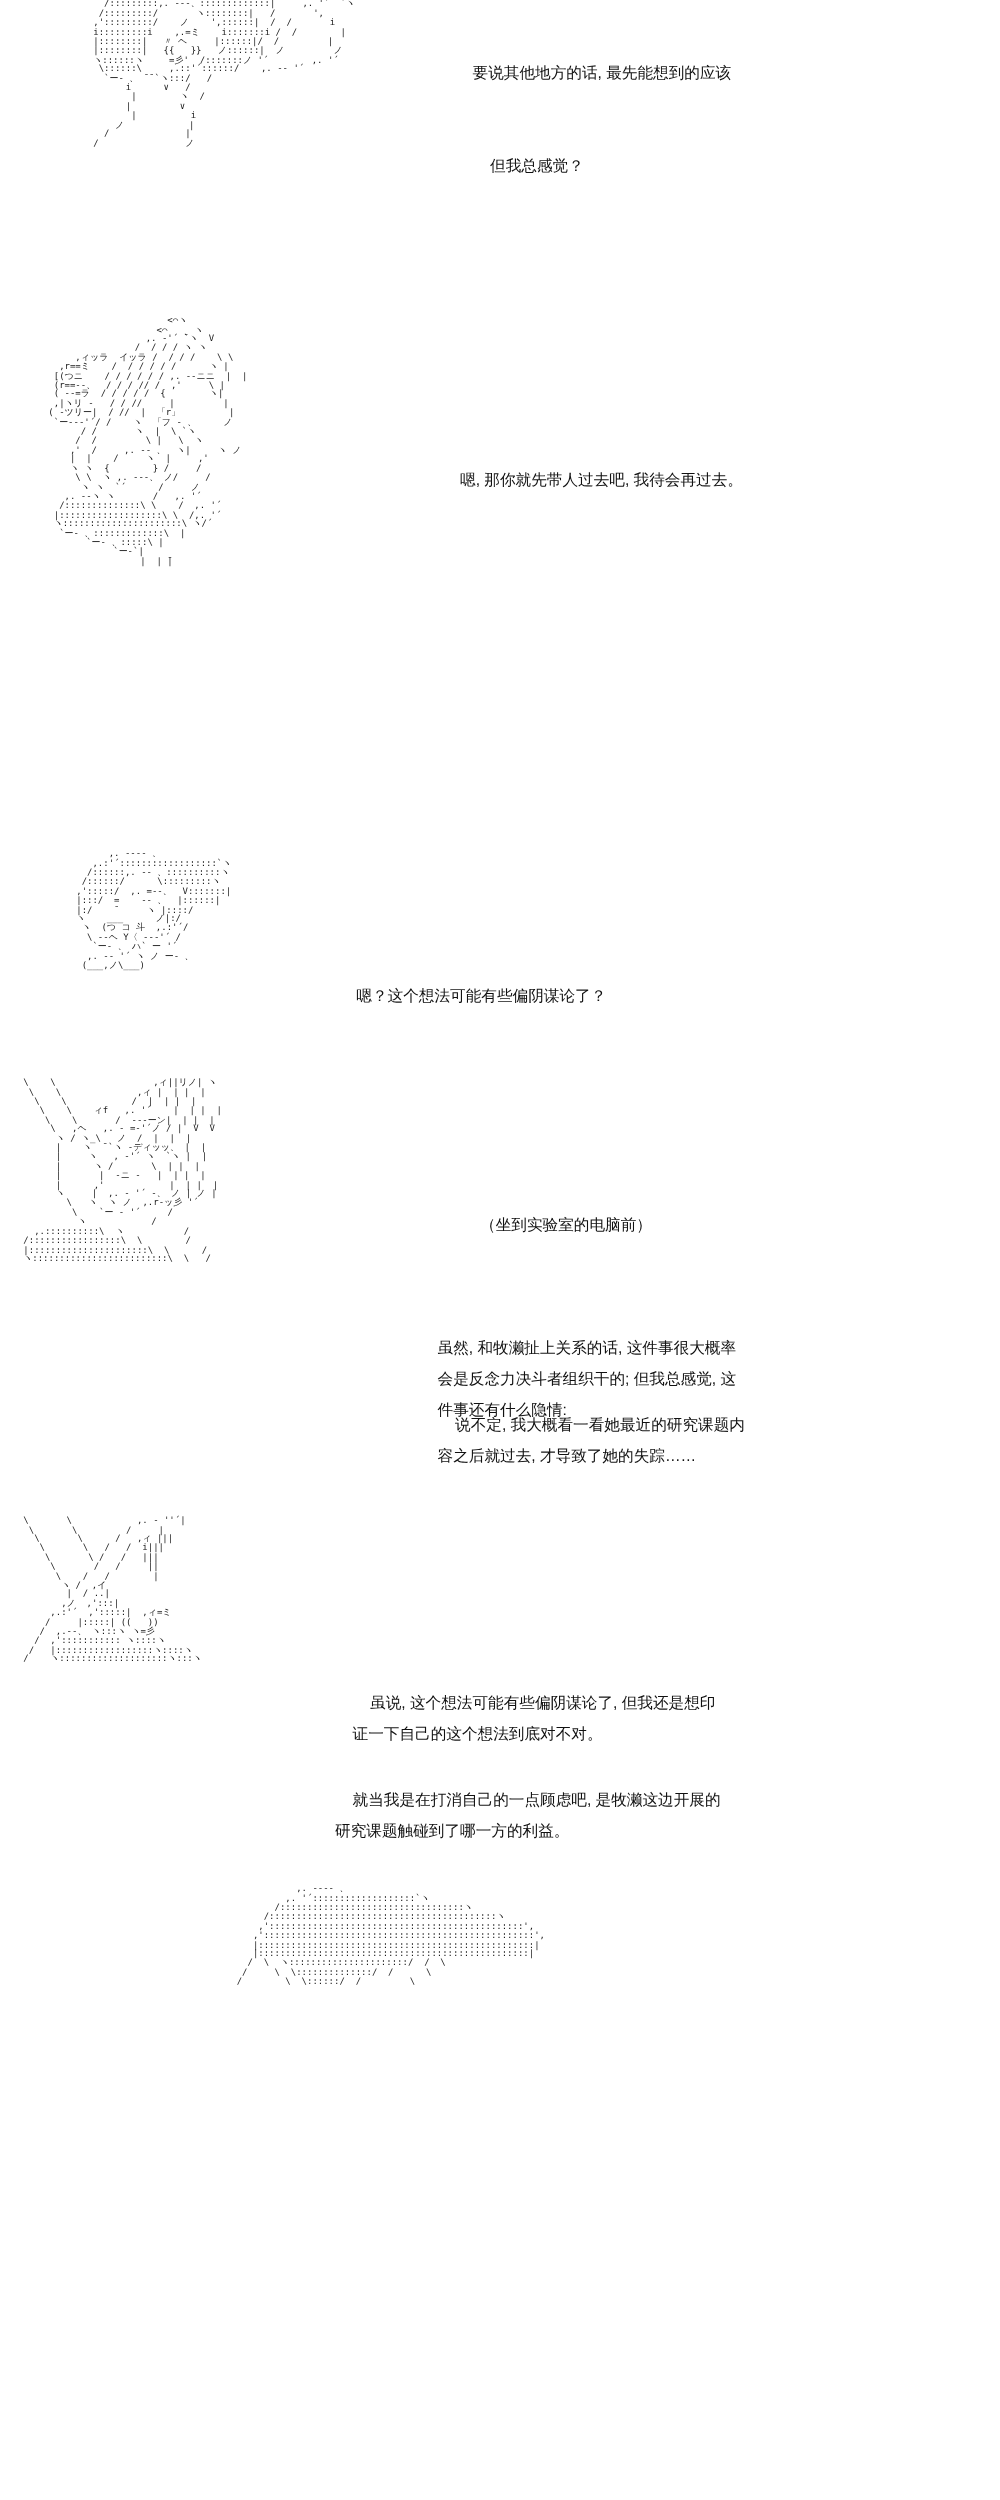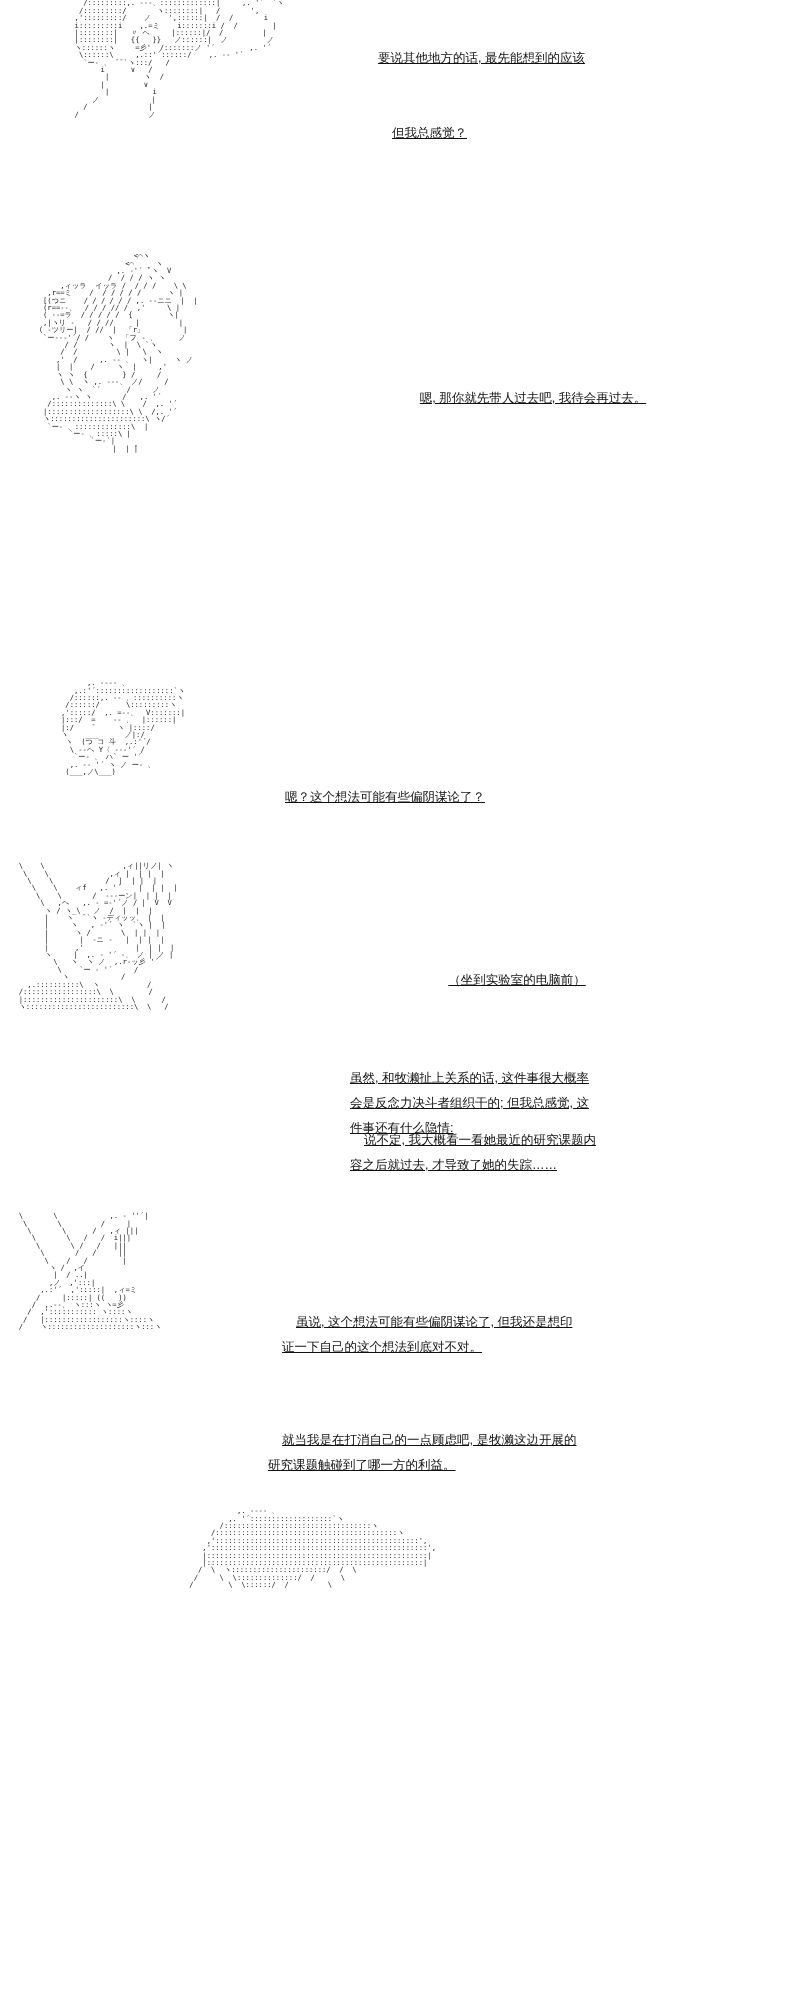--- a/index.html
+++ b/index.html
@@ -35,21 +35,20 @@
   .dialog {
     position: absolute;
     font-family: "Liberation Sans", sans-serif;
     font-size: 12.5px;
     line-height: 25px;
     color: #111111;
     white-space: pre-wrap;
   }
   .dialog p {
     margin: 0;
-    text-decoration: underline;
   }
   .indent {
     text-indent: 14px;
   }
 </style>
 </head>
 <body>
 
 <div class="page">
 
@@ -100,21 +99,21 @@
        \ \  ヽ ,. -‐-、 ノ/     /
         ヽ ヽ  `´      /     ノ
      ,. -‐ヽ ヽ       /   ,. '´
     /::::::::::::::\ \    /  ,. '´
    |:::::::::::::::::::\ \  /,. '´
    ヽ::::::::::::::::::::::\ ヽ/´
     `ー- 、:::::::::::::\  |
          `ー- 、:::::\ |
               `ー-`|
                    |  | ̄|</pre>
-    <div class="dialog" style="left:368px; top:336px; width:330px;text-align:center;">
+    <div class="dialog" style="left:368px; top:322px; width:330px;">
       <p>嗯, 那你就先带人过去吧, 我待会再过去。</p>
     </div>
   </div>
 
   <div class="scene">
     <pre class="aa" style="left:48px; top:672px;">         ,. -‐-- 、
       ,.:'´::::::::::::::::::`ヽ
      /::::::,. -‐ 、::::::::::ヽ
     /::::::/      \:::::::::ヽ
    ,':::::/  ,. =‐-、  V:::::::|
@@ -145,21 +144,21 @@
         |       |  ‐ニ ‐   |  | |  |
         |      ,'            |  | |  |
         ヽ     |  ,. ‐ '´ ‐、 ノ | ノ |
           \   ヽ  ヽ ノ  ,.r‐ッ彡 '´
            \    `ー - '´     /
             ヽ            /
     ,.::::::::::\  ヽ           /
   /:::::::::::::::::\  \        /
   |::::::::::::::::::::::\  \      /
   ヽ:::::::::::::::::::::::::\  \   /</pre>
-    <div class="dialog" style="left:402px; top:918px; width:230px;text-align:center;">
+    <div class="dialog" style="left:384px; top:918px; width:230px;">
       <p>（坐到实验室的电脑前）</p>
     </div>
     <div class="dialog" style="left:350px; top:1016px; width:250px;">
       <p>虽然, 和牧濑扯上关系的话, 这件事很大概率会是反念力决斗者组织干的; 但我总感觉, 这件事还有什么隐情:</p>
     </div>
     <div class="dialog" style="left:350px; top:1078px; width:250px;">
       <p class="indent">说不定, 我大概看一看她最近的研究课题内容之后就过去, 才导致了她的失踪……</p>
     </div>
   </div>
 
@@ -173,21 +172,21 @@
         \    /   /        |
          ヽ /  ,イ
           |  / ..|
          ,ノ  ,':::|
        ,.:'´  ,':::::|  ,ィ=ミ
       /     |:::::| ((   ))
      /  ,.--、 ヽ:::ヽ ヽ=彡
     /  ,'::::::::::: ヽ::::ヽ
    /   |::::::::::::::::::ヽ::::ヽ
   /    ヽ::::::::::::::::::::ヽ:::ヽ</pre>
-    <div class="dialog" style="left:282px; top:1260px; width:300px;">
+    <div class="dialog" style="left:282px; top:1300px; width:300px;">
       <p class="indent">虽说, 这个想法可能有些偏阴谋论了, 但我还是想印证一下自己的这个想法到底对不对。</p>
     </div>
     <div class="dialog" style="left:268px; top:1378px; width:310px;">
       <p class="indent">就当我是在打消自己的一点顾虑吧, 是牧濑这边开展的研究课题触碰到了哪一方的利益。</p>
     </div>
   </div>
 
   <div class="scene">
     <pre class="aa" style="left:185px; top:1500px;">            ,. -‐‐- 、
           ,. '´:::::::::::::::::::`ヽ

